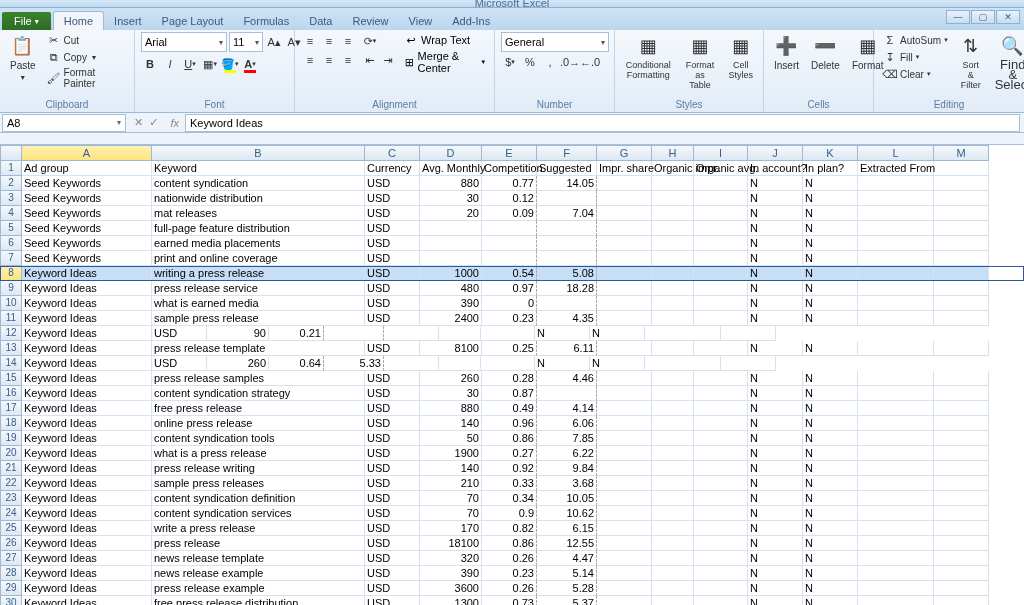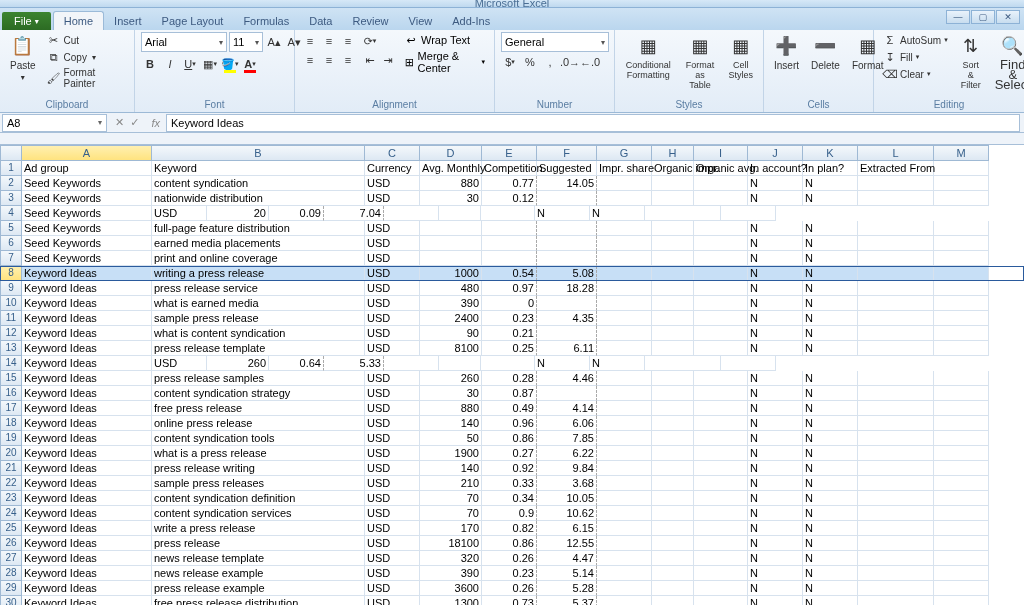--- a/index.html
+++ b/index.html
@@ -28,21 +28,21 @@
 .font-row { display:flex; gap:2px; align-items:center; }
 .combo { border:1px solid #a7bfd8; background:#fff; font-size:11px; height:20px; display:flex; align-items:center; padding:0 3px; }
 .combo .cv { flex:1; }
 .combo .dd { font-size:8px; color:#555; padding-left:3px; }
 .tool-icon { width:18px; height:18px; border:1px solid transparent; display:inline-flex; align-items:center; justify-content:center; cursor:pointer; font-size:11px; color:#333; }
 
 .align-grid { display:grid; grid-template-columns:repeat(3,18px); grid-auto-rows:18px; gap:1px; }
 .stack-col { display:flex; flex-direction:column; gap:1px; }
 
 .namebox-row { display:flex; align-items:center; background:#eef3f9; border-bottom:1px solid #a7bfd8; height:20px; }
-.namebox { width:105px; border:1px solid #a7bfd8; background:#fff; height:18px; margin:0 2px; display:flex; align-items:center; padding:0 4px; font-size:11px; }
+.namebox { width:124px; border:1px solid #a7bfd8; background:#fff; height:18px; margin:0 2px; display:flex; align-items:center; padding:0 4px; font-size:11px; }
 .namebox .dd { margin-left:auto; font-size:8px; color:#666; }
 .fx-icons { display:flex; gap:6px; padding:0 6px; color:#888; font-size:11px; }
 .fx-label { font-style:italic; color:#888; padding:0 6px; }
 .formula-bar { flex:1; background:#fff; border:1px solid #a7bfd8; height:18px; margin-right:4px; padding:0 4px; display:flex; align-items:center; font-size:11px; }
 
 .blank-strip { height:12px; background:#eef3f9; border-bottom:1px solid #a7bfd8; }
 
 .grid-wrap { position:relative; }
 .corner { position:absolute; left:0; top:0; width:22px; height:16px; background:linear-gradient(#f4f8fb,#dde8f3); border:1px solid #9fb9d4; }
 .col-headers { display:flex; margin-left:22px; }
@@ -360,20 +360,21 @@
         <div class="cell" style="width: 42px;"></div>
         <div class="cell" style="width: 54px;"></div>
         <div class="cell" style="width: 55px;">N</div>
         <div class="cell" style="width: 55px;">N</div>
         <div class="cell" style="width: 76px;"></div>
         <div class="cell" style="width: 55px;"></div>
       </div>
       <div class="row">
         <div class="rh">4</div>
         <div class="cell" style="width: 130px;">Seed Keywords</div>
+        <div class="cell" style="width: 213px;">mat releases</div>
         <div class="cell" style="width: 55px;">USD</div>
         <div class="cell num" style="width: 62px;">20</div>
         <div class="cell num dashed-border" style="width: 55px;">0.09</div>
         <div class="cell num dashed-border" style="width: 60px;">7.04</div>
         <div class="cell" style="width: 55px;"></div>
         <div class="cell" style="width: 42px;"></div>
         <div class="cell" style="width: 54px;"></div>
         <div class="cell" style="width: 55px;">N</div>
         <div class="cell" style="width: 55px;">N</div>
         <div class="cell" style="width: 76px;"></div>
@@ -487,21 +488,20 @@
         <div class="cell" style="width: 42px;"></div>
         <div class="cell" style="width: 54px;"></div>
         <div class="cell" style="width: 55px;">N</div>
         <div class="cell" style="width: 55px;">N</div>
         <div class="cell" style="width: 76px;"></div>
         <div class="cell" style="width: 55px;"></div>
       </div>
       <div class="row">
         <div class="rh">12</div>
         <div class="cell" style="width: 130px;">Keyword Ideas</div>
-        <div class="cell" style="width: 213px;">what is content syndication</div>
         <div class="cell" style="width: 55px;">USD</div>
         <div class="cell num" style="width: 62px;">90</div>
         <div class="cell num dashed-border" style="width: 55px;">0.21</div>
         <div class="cell num dashed-border" style="width: 60px;"></div>
         <div class="cell" style="width: 55px;"></div>
         <div class="cell" style="width: 42px;"></div>
         <div class="cell" style="width: 54px;"></div>
         <div class="cell" style="width: 55px;">N</div>
         <div class="cell" style="width: 55px;">N</div>
         <div class="cell" style="width: 76px;"></div>

